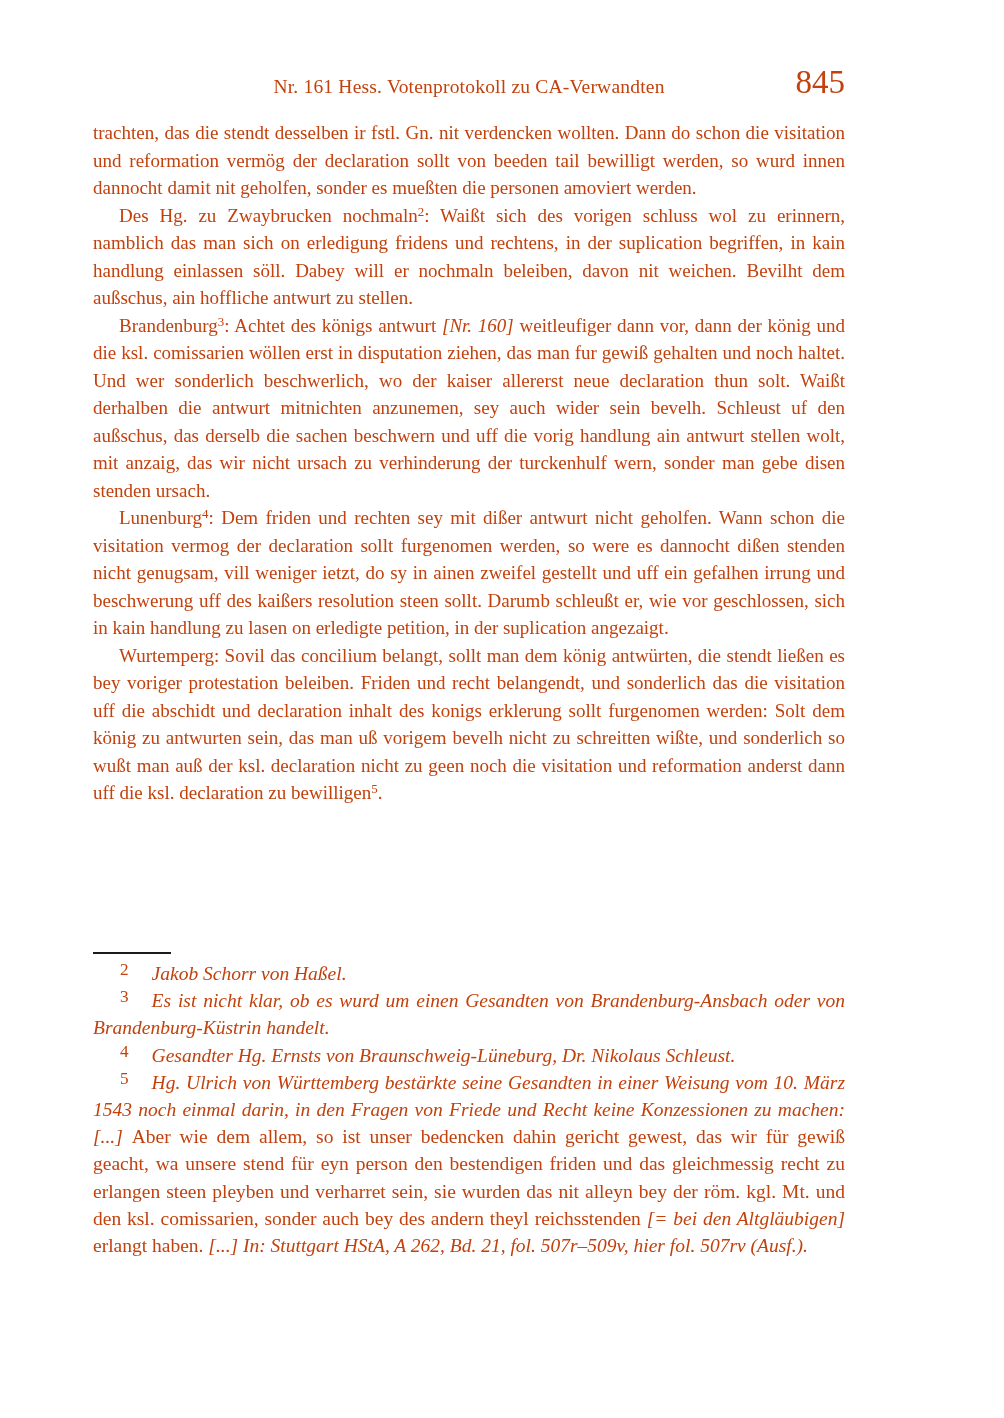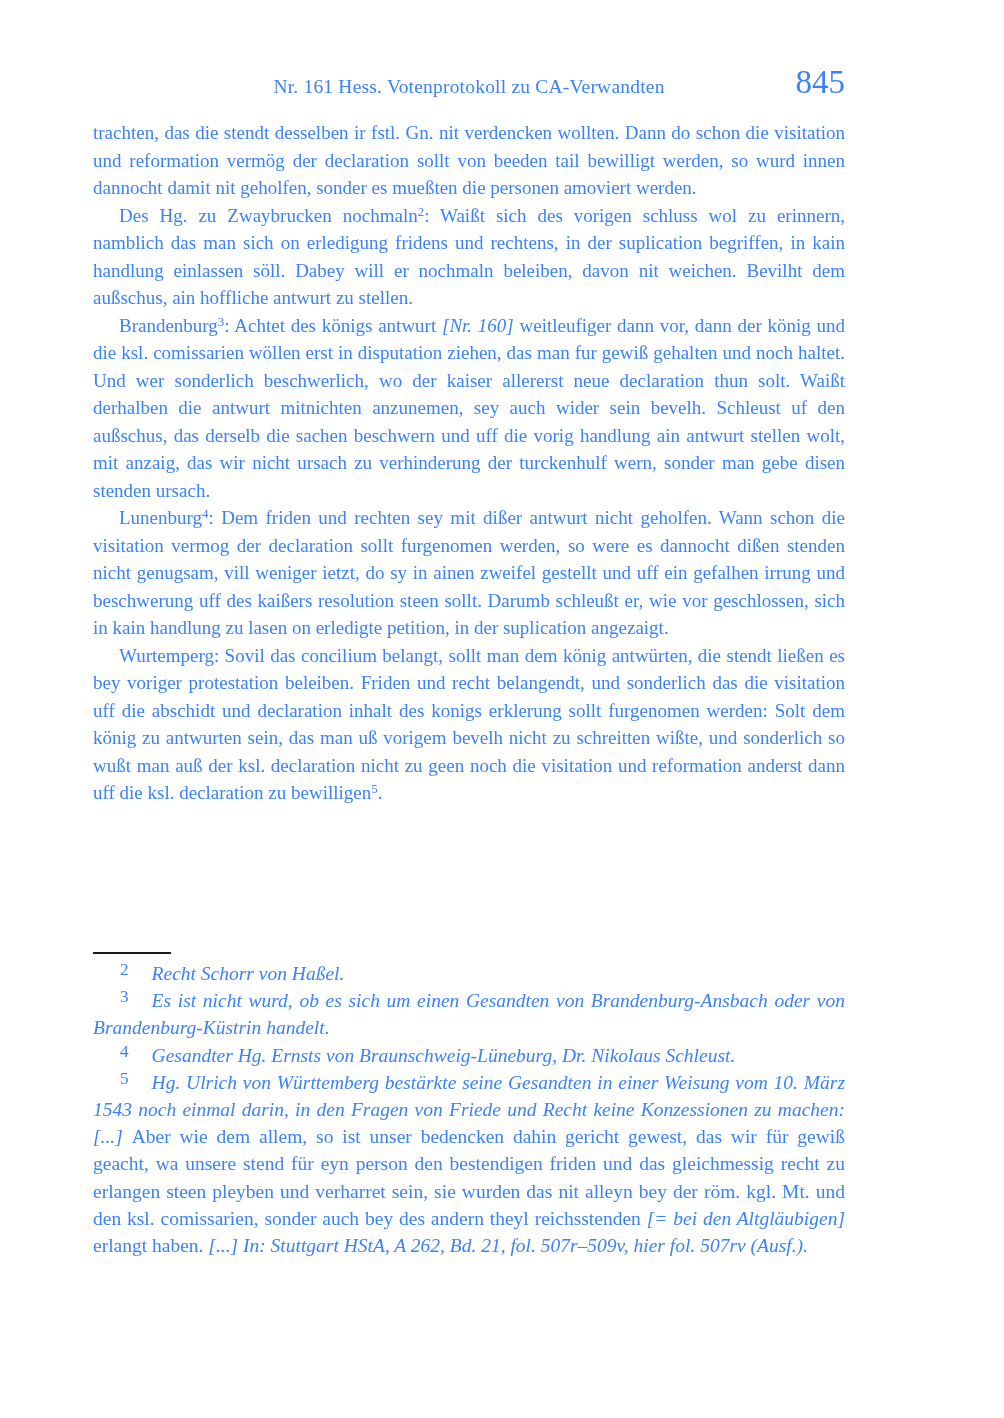--- a/index.html
+++ b/index.html
@@ -5,21 +5,21 @@
   html, body {
     margin: 0;
     padding: 0;
     background: #ffffff;
   }
   .page {
     position: relative;
     width: 1004px;
     height: 1418px;
     background: #ffffff;
-    color: #3b82f6;
+    color: #c2410c;
     font-family: "Liberation Serif", "DejaVu Serif", serif;
     overflow: hidden;
   }
   .running-header {
     position: absolute;
     left: 93px;
     top: 76px;
     width: 752px;
     display: flex;
     align-items: baseline;
@@ -107,22 +107,22 @@
     <p><span>Brandenburg</span><span class="sup">3</span><span>: Achtet des königs antwurt </span><span class="it">[Nr. 160]</span><span> weitleufiger dann vor, dann der könig und die ksl. comissarien wöllen erst in disputation ziehen, das man fur gewiß gehalten und noch haltet. Und wer sonderlich beschwerlich, wo der kaiser allererst neue declaration thun solt. Waißt derhalben die antwurt mitnichten anzunemen, sey auch wider sein bevelh. Schleust uf den außschus, das derselb die sachen beschwern und uff die vorig handlung ain antwurt stellen wolt, mit anzaig, das wir nicht ursach zu verhinderung der turckenhulf wern, sonder man gebe disen stenden ursach.</span></p>
 
     <p><span>Lunenburg</span><span class="sup">4</span><span>: Dem friden und rechten sey mit dißer antwurt nicht geholfen. Wann schon die visitation vermog der declaration sollt furgenomen werden, so were es dannocht dißen stenden nicht genugsam, vill weniger ietzt, do sy in ainen zweifel gestellt und uff ein gefalhen irrung und beschwerung uff des kaißers resolution steen sollt. Darumb schleußt er, wie vor geschlossen, sich in kain handlung zu lasen on erledigte petition, in der suplication angezaigt.</span></p>
 
     <p><span>Wurtemperg: Sovil das concilium belangt, sollt man dem könig antwürten, die stendt ließen es bey voriger protestation beleiben. Friden und recht belangendt, und sonderlich das die visitation uff die abschidt und declaration inhalt des konigs erklerung sollt furgenomen werden: Solt dem könig zu antwurten sein, das man uß vorigem bevelh nicht zu schreitten wißte, und sonderlich so wußt man auß der ksl. declaration nicht zu geen noch die visitation und reformation anderst dann uff die ksl. declaration zu bewilligen</span><span class="sup">5</span><span>.</span></p>
   </div>
 
   <div class="footnote-sep"></div>
 
   <div class="footnotes">
-    <p><span class="fnnum">2</span><span class="it">Recht Schorr von Haßel.</span></p>
+    <p><span class="fnnum">2</span><span class="it">Jakob Schorr von Haßel.</span></p>
 
-    <p><span class="fnnum">3</span><span class="it">Es ist nicht wurd, ob es sich um einen Gesandten von Brandenburg-Ansbach oder von Brandenburg-Küstrin handelt.</span></p>
+    <p><span class="fnnum">3</span><span class="it">Es ist nicht klar, ob es wurd um einen Gesandten von Brandenburg-Ansbach oder von Brandenburg-Küstrin handelt.</span></p>
 
     <p><span class="fnnum">4</span><span class="it">Gesandter Hg. Ernsts von Braunschweig-Lüneburg, Dr. Nikolaus Schleust.</span></p>
 
     <p><span class="fnnum">5</span><span class="it">Hg. Ulrich von Württemberg bestärkte seine Gesandten in einer Weisung vom 10. März 1543 noch einmal darin, in den Fragen von Friede und Recht keine Konzessionen zu machen: [...] </span><span>Aber wie dem allem, so ist unser bedencken dahin gericht gewest, das wir für gewiß geacht, wa unsere stend für eyn person den bestendigen friden und das gleichmessig recht zu erlangen steen pleyben und verharret sein, sie wurden das nit alleyn bey der röm. kgl. Mt. und den ksl. comissarien, sonder auch bey des andern theyl reichsstenden </span><span class="it">[= bei den Altgläubigen]</span><span> erlangt haben. </span><span class="it">[...] In: Stuttgart HStA, A 262, Bd. 21, fol. 507r–509v, hier fol. 507rv (Ausf.).</span></p>
   </div>
 
 </div>
 
 </body></html>

